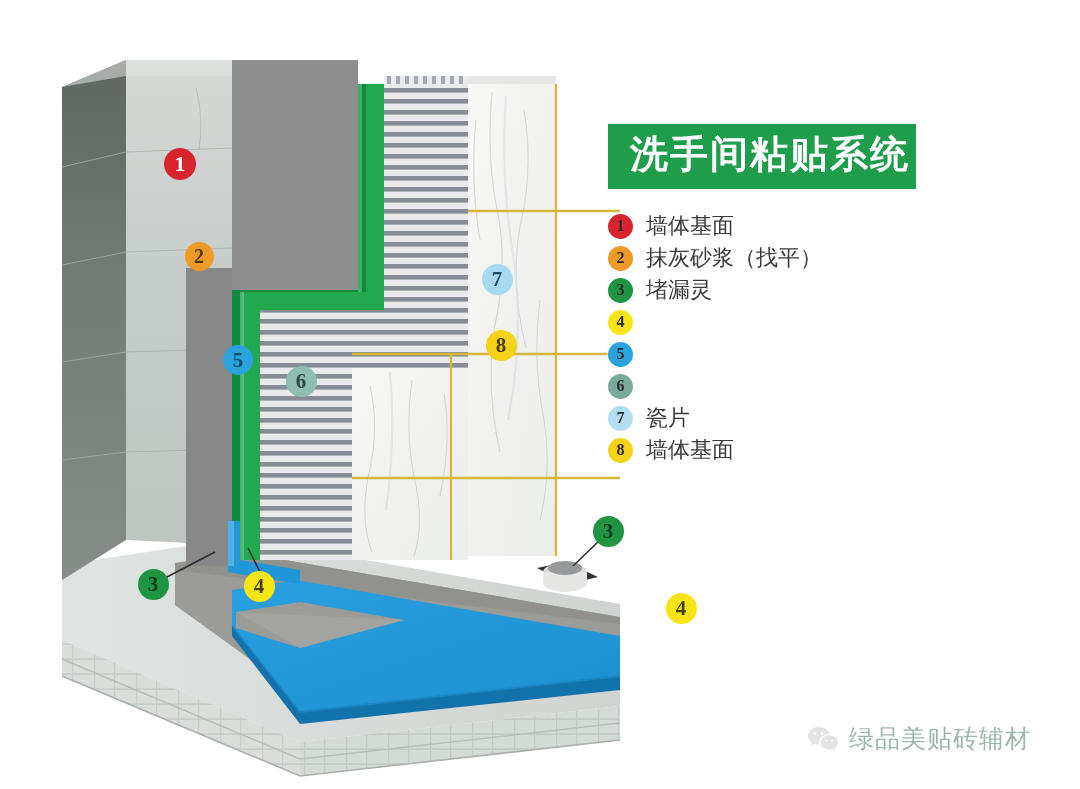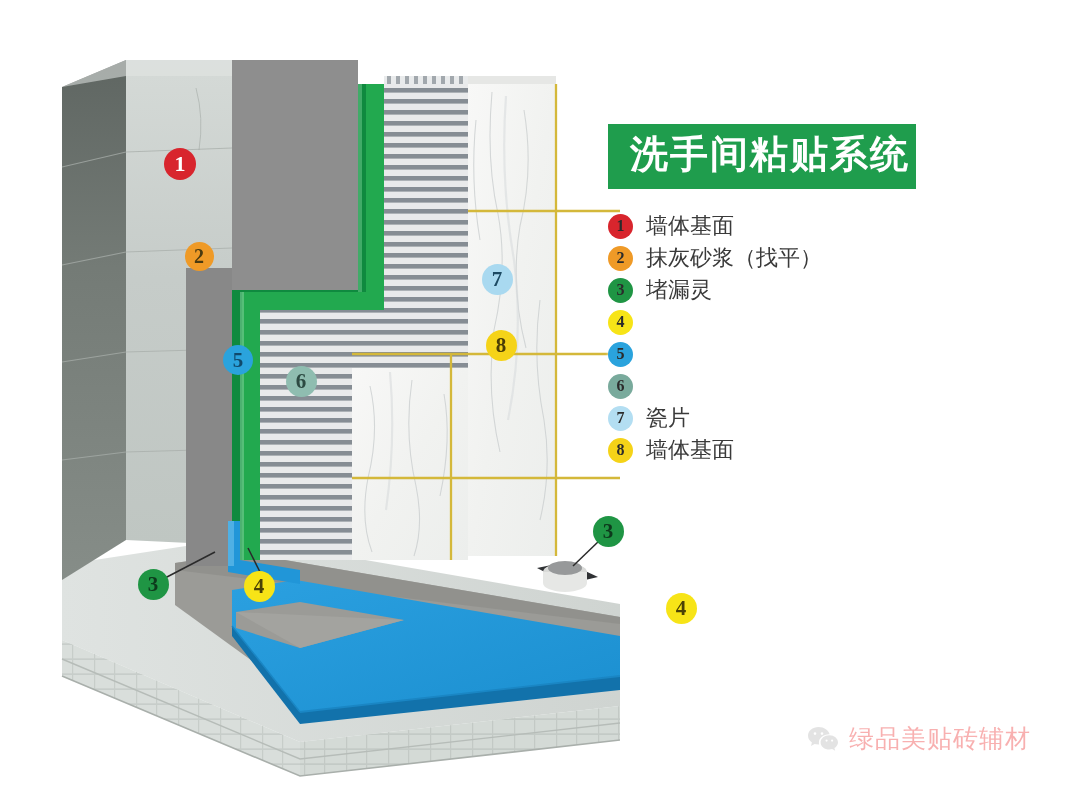--- a/index.html
+++ b/index.html
@@ -85,21 +85,21 @@
     position: absolute;
     left: 806px;
     top: 722px;
     display: flex;
     align-items: center;
     opacity: 0.42;
   }
   #watermark .wm-text {
     margin-left: 9px;
     font-size: 25px;
-    color: #ef4444;
+    color: #14532d;
     letter-spacing: 1px;
     font-family: Liberation Sans, sans-serif;
   }
 
   
   .marker {
     position: absolute;
     border-radius: 50%;
     display: flex;
     align-items: center;

